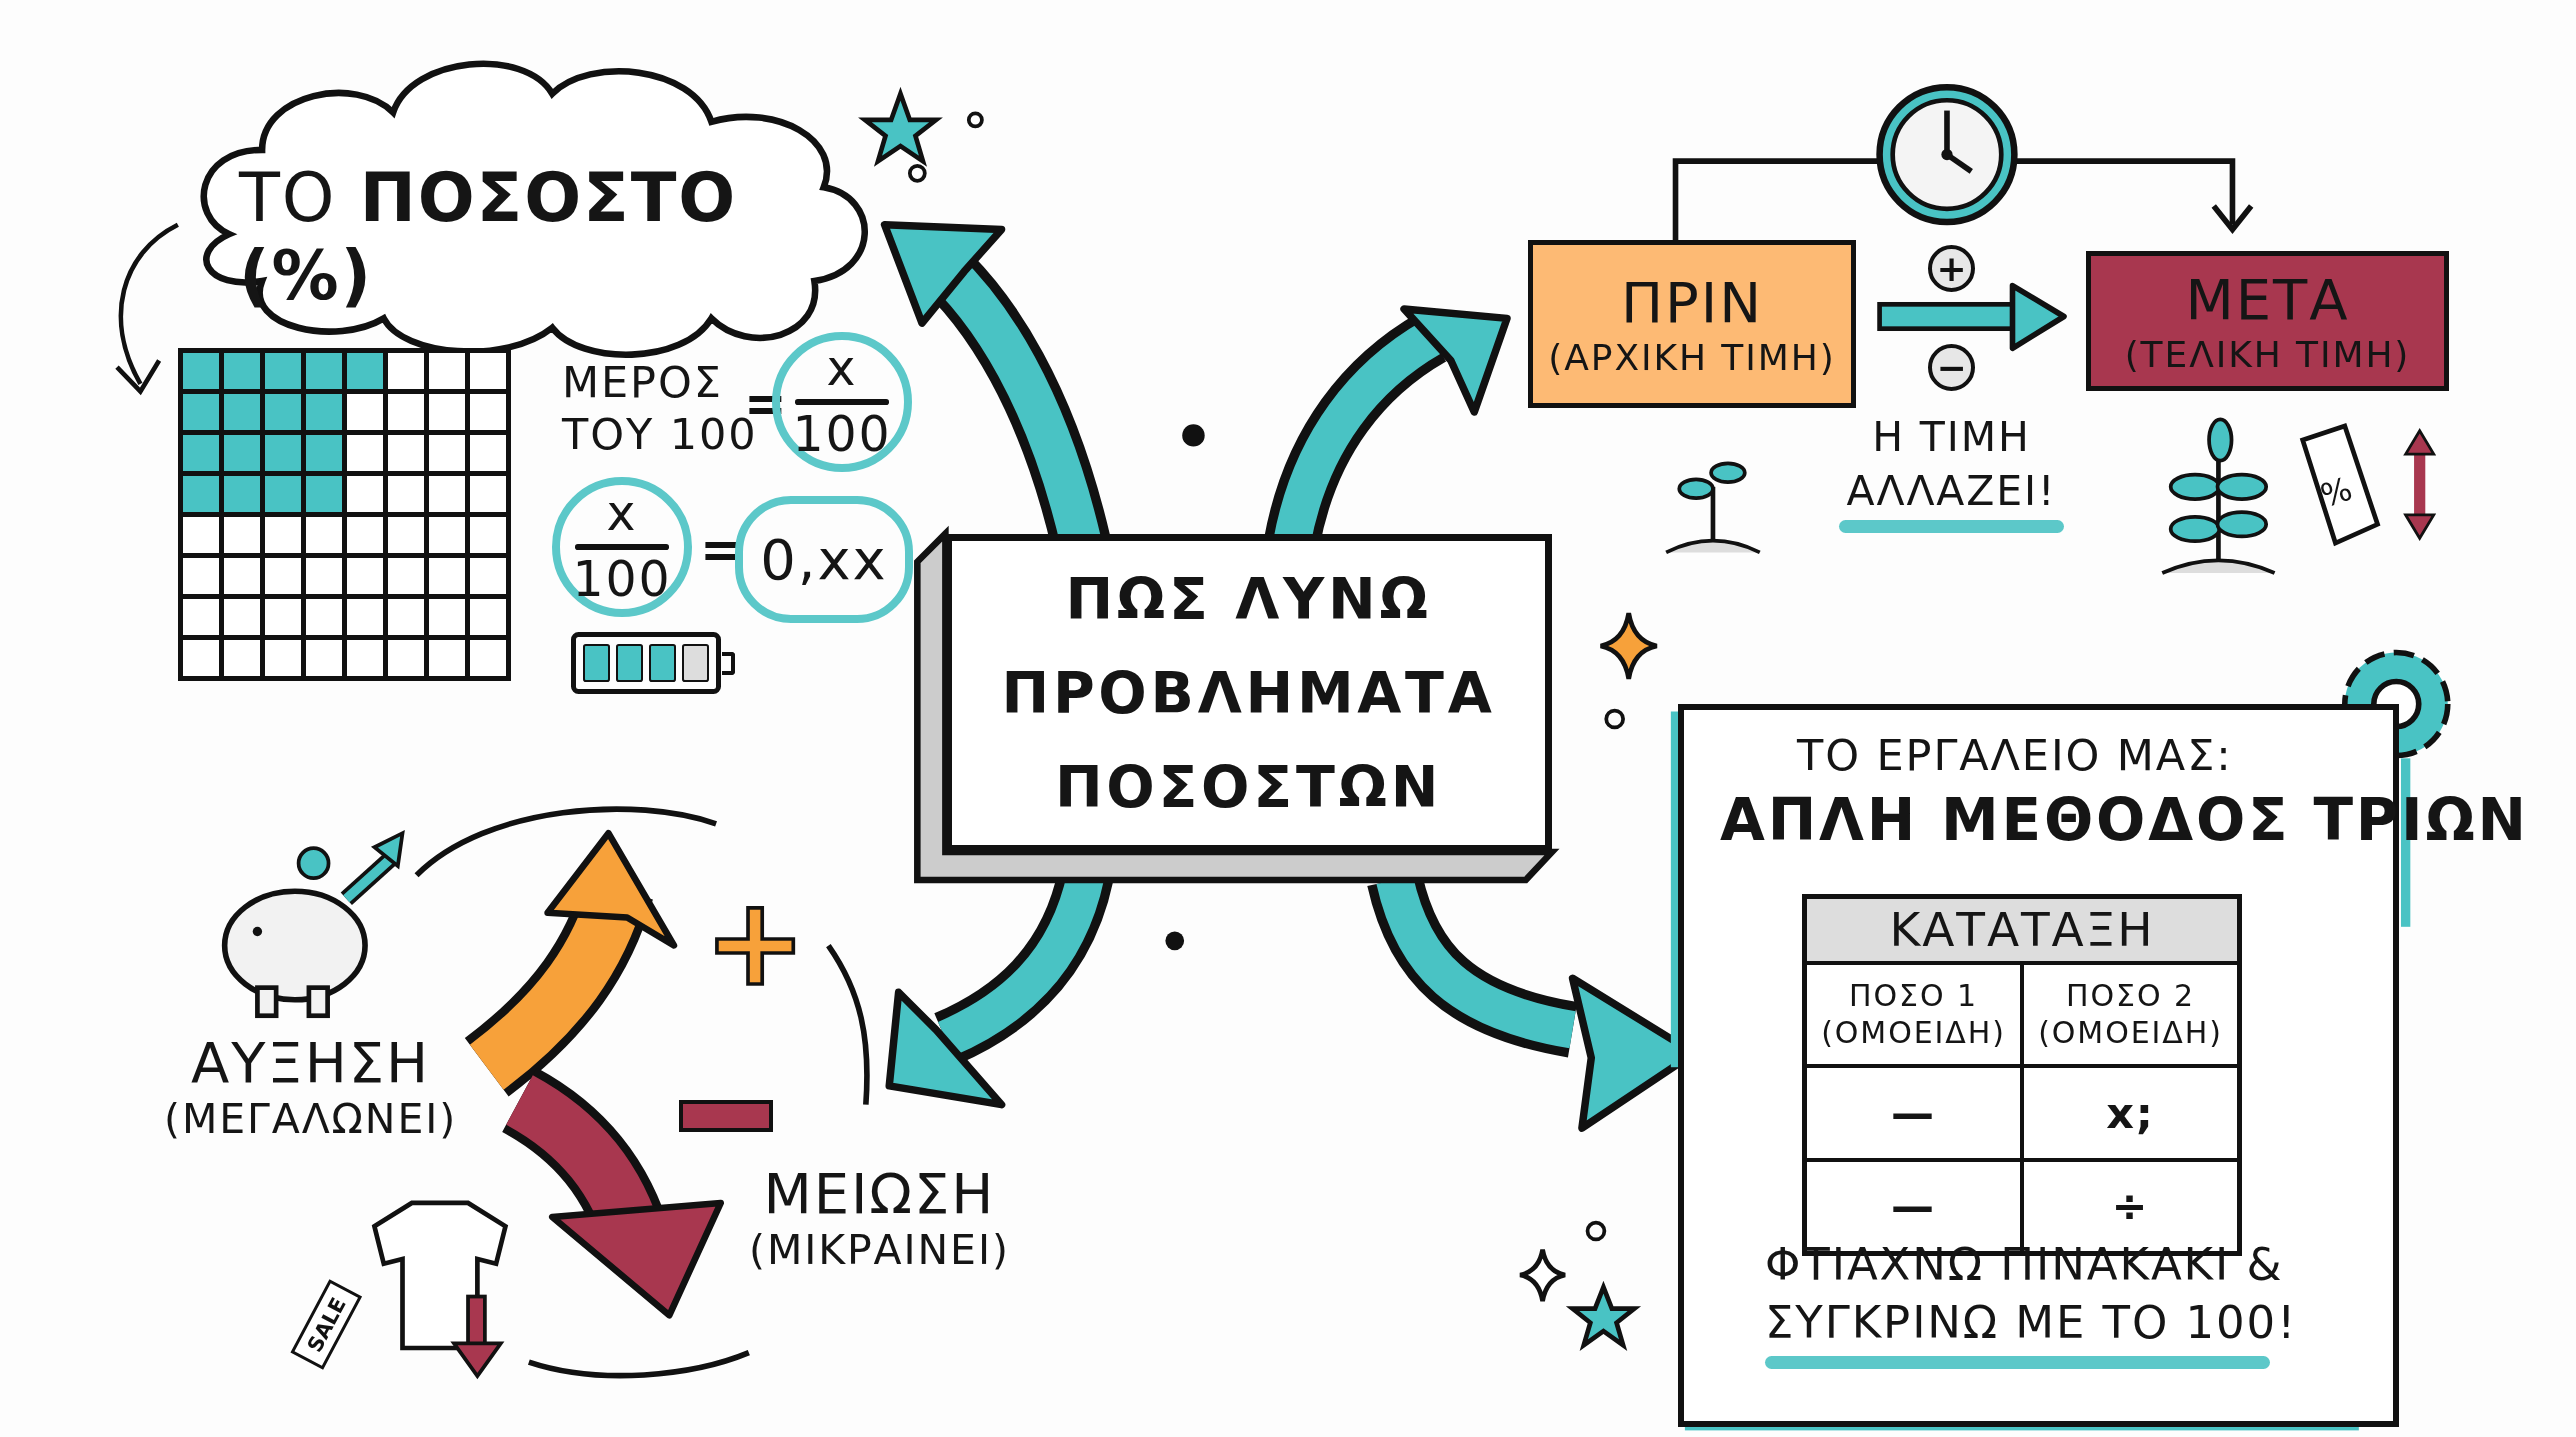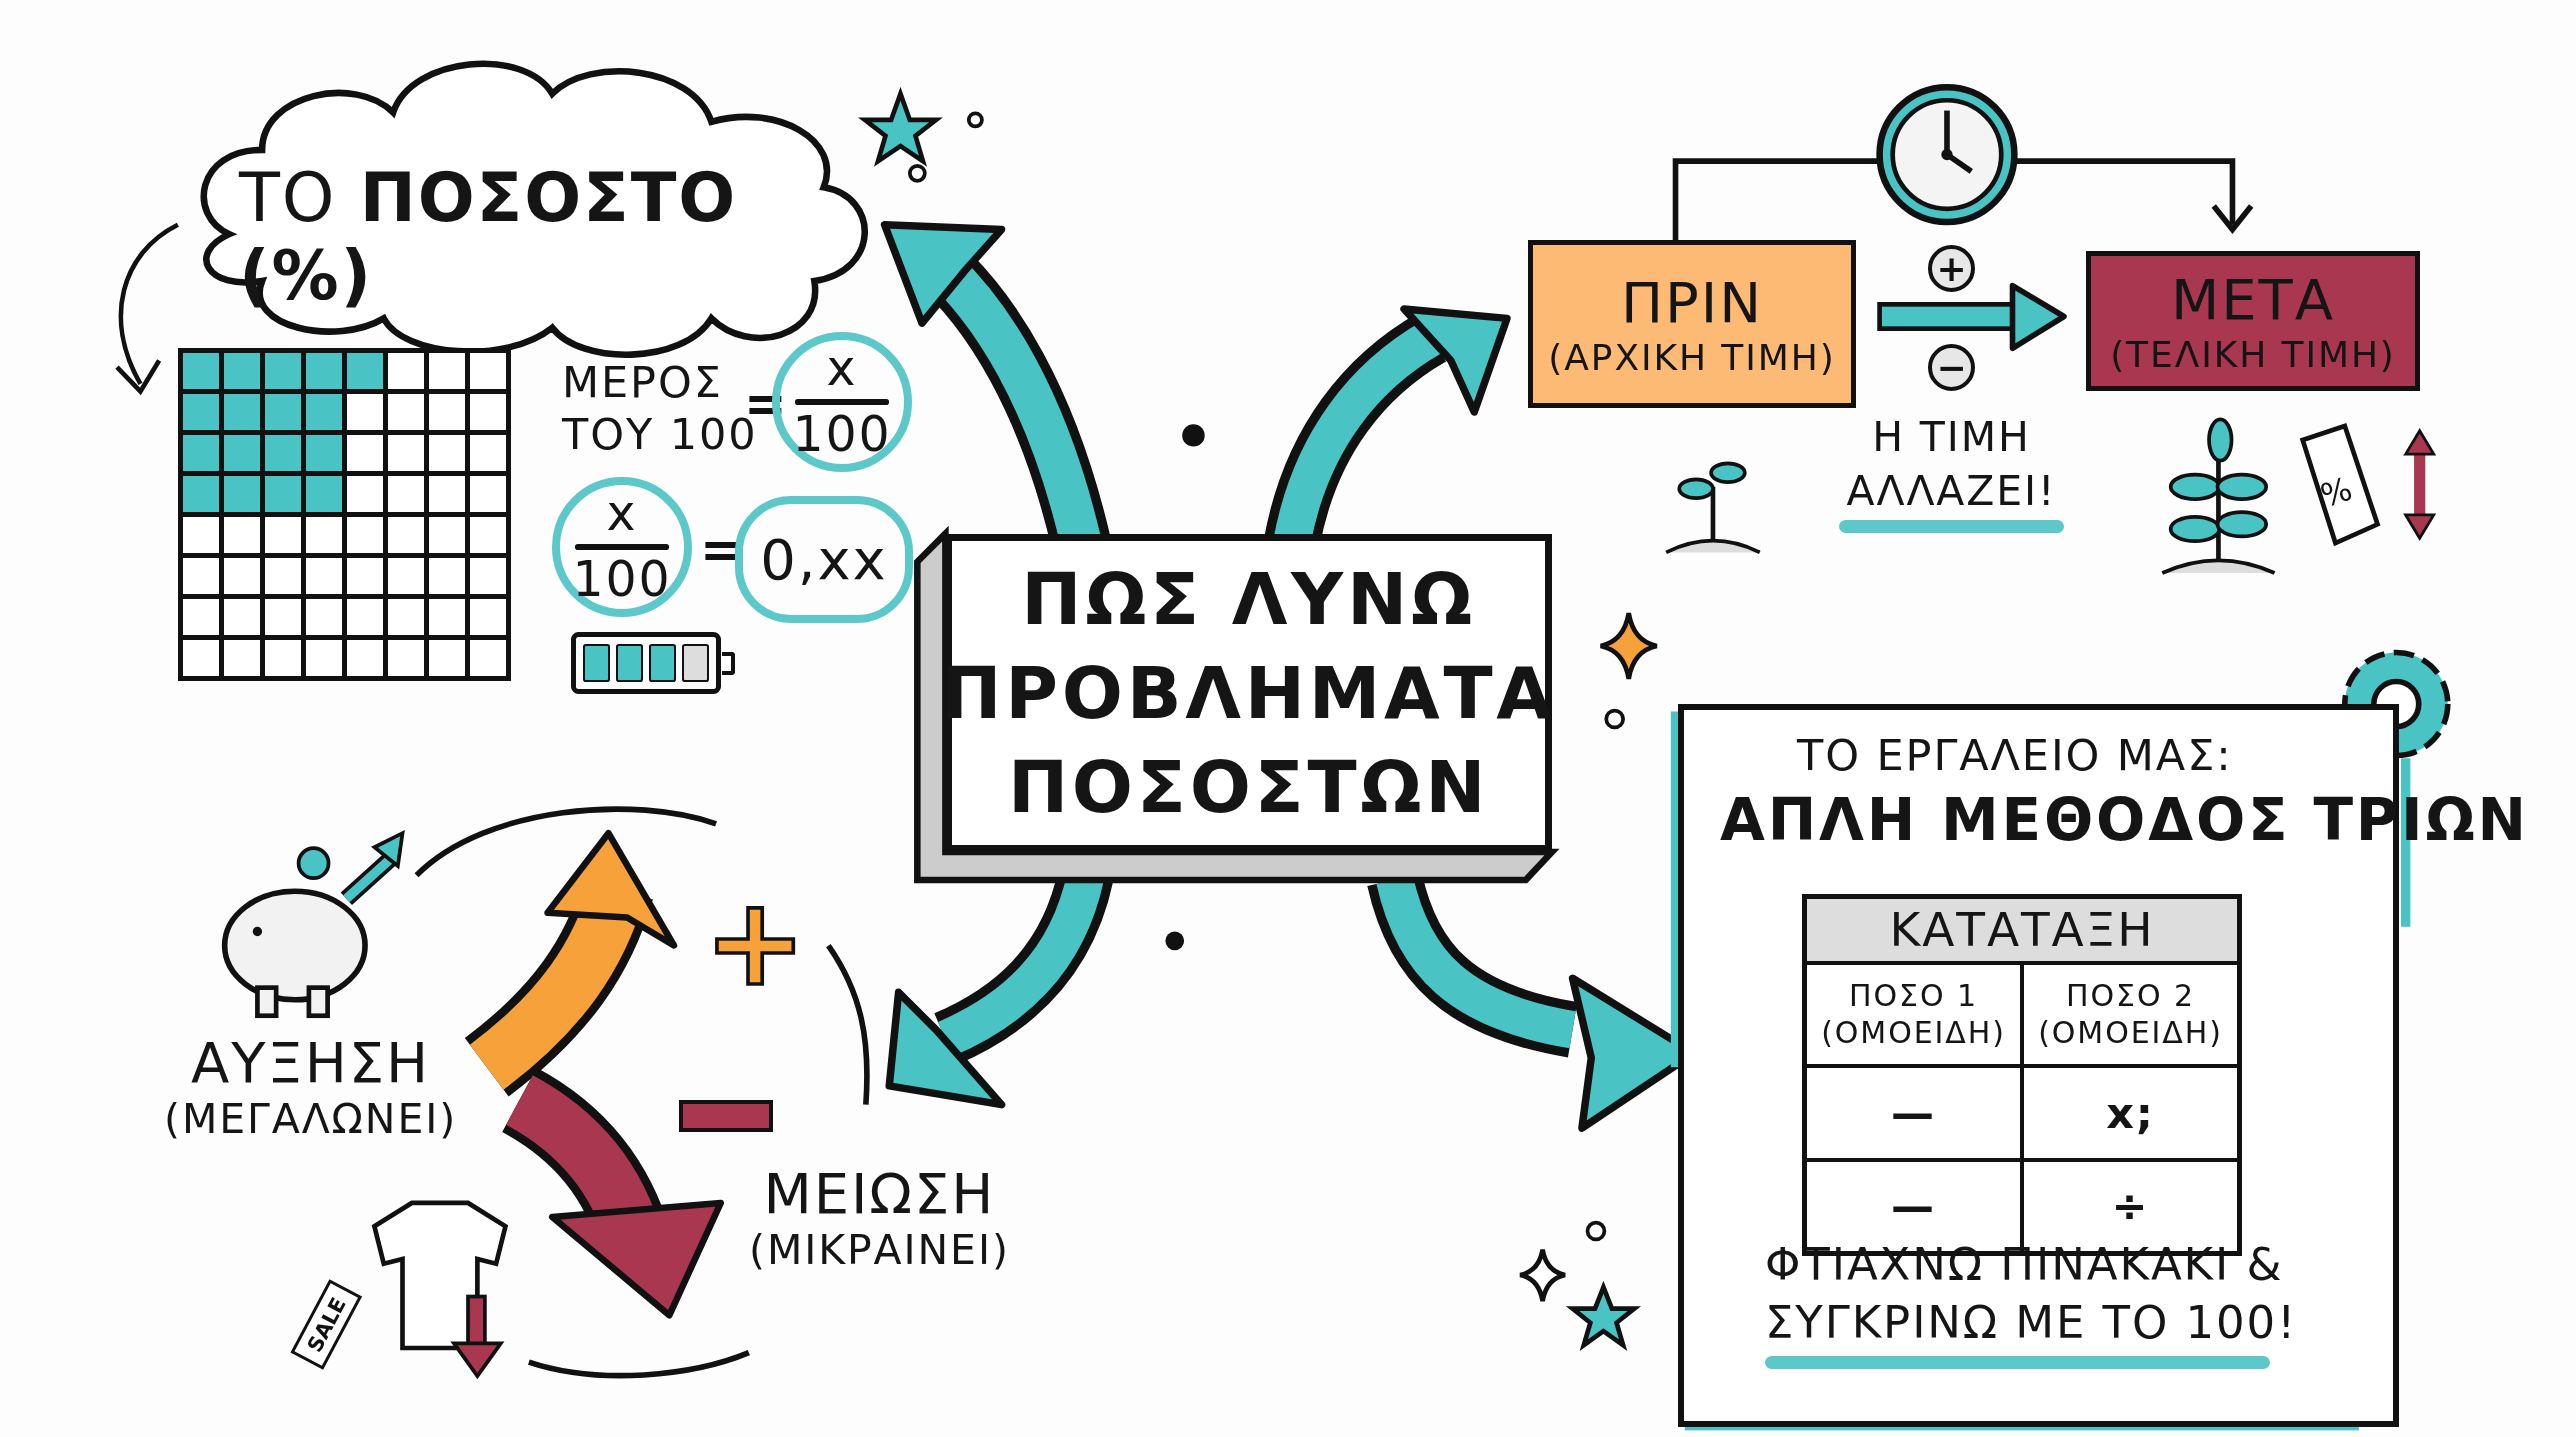--- a/index.html
+++ b/index.html
@@ -29,25 +29,25 @@
     
     .battery { left: 571px; top: 632px; width: 150px; height: 62px; border: 5.6px solid #111; border-radius: 7.5px;
       display: flex; gap: 5.6px; padding: 6.6px; }
     .battery .seg { flex: 1; background: #49c3c4; border: 2.8px solid #111; border-radius: 2.8px; }
     .battery .seg.off { background: #ddd; }
     .battery .tip { position: absolute; right: -19px; top: 15px; width: 13px; height: 22.5px; border: 4.7px solid #111; border-left: none; border-radius: 0 3.7px 3.7px 0; }
 
     
     .center-box { left: 945px; top: 534px; width: 607px; height: 318px; background: #fff; border: 7.5px solid #111;
       display: flex; flex-direction: column; justify-content: center; align-items: center; text-align: center; }
-    .center-box div { font-size: 72px; font-weight: 700; line-height: 94px; letter-spacing: 3.7px; }
+    .center-box div { font-size: 57px; font-weight: 700; line-height: 94px; letter-spacing: 3.7px; }
 
     
     .box-before { left: 1528px; top: 240px; width: 328px; height: 168px; background: #fdba74; border: 5.6px solid #111; }
-    .box-after { left: 2086px; top: 251px; width: 334px; height: 140px; background: #a8374f; border: 5.6px solid #111; }
+    .box-after { left: 2086px; top: 251px; width: 363px; height: 140px; background: #a8374f; border: 5.6px solid #111; }
     .bx { display: flex; flex-direction: column; align-items: center; justify-content: center; text-align: center; }
     .bx .big { font-size: 56px; line-height: 66px; }
     .bx .small { font-size: 36px; line-height: 43px; }
 
     .price-changes { left: 1839px; top: 410px; text-align: center; font-size: 41px; line-height: 54px; }
     .price-changes .ul { height: 13px; background: #5cc8c9; border-radius: 6.6px; width: 225px; margin: 1.9px auto 0; }
 
     .circ-sign { width: 47px; height: 47px; border-radius: 50%; border: 4.7px solid #111; background: #e7e7e7;
       display: flex; align-items: center; justify-content: center; font-size: 36px; font-weight: 700; line-height: 1; }
 

